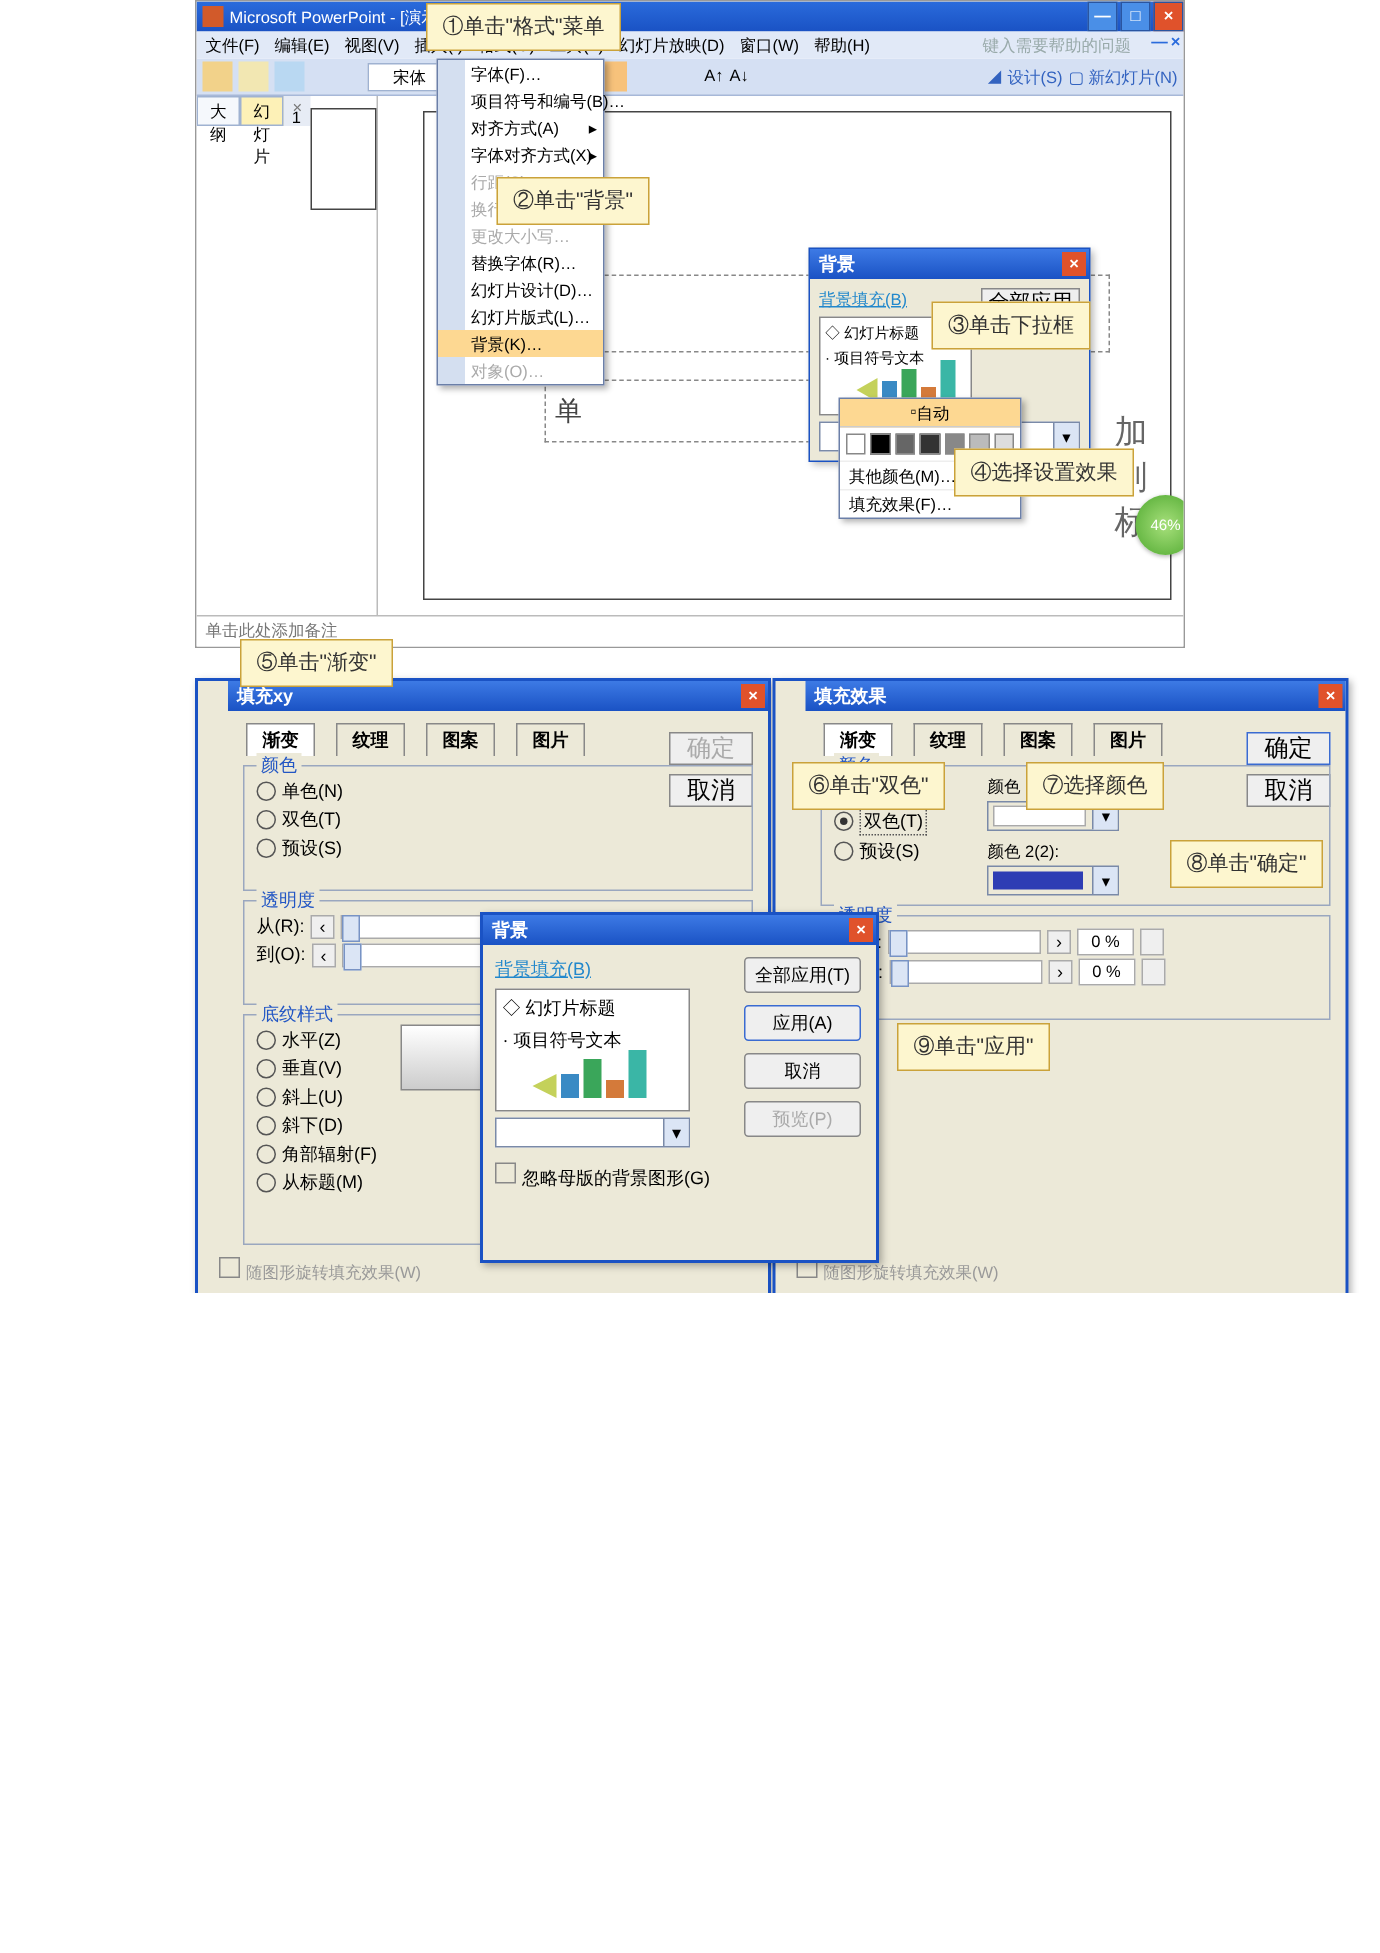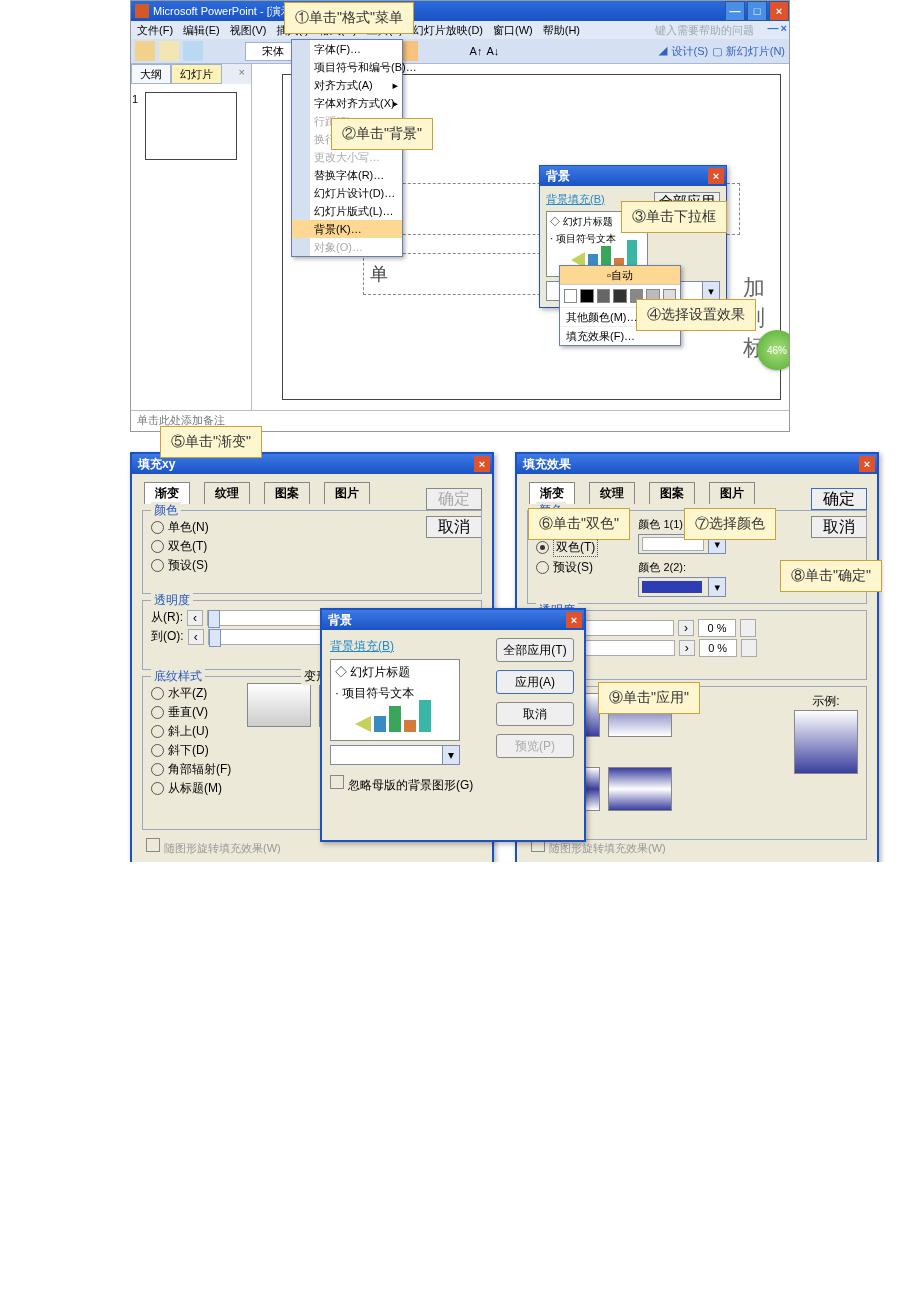--- a/index.html
+++ b/index.html
@@ -17,21 +17,21 @@
   .wbtn{width:18px;height:18px;border:1px solid #2a55a0;margin-left:2px;display:flex;align-items:center;justify-content:center;font-weight:bold;font-size:11px;}
   .wmin{background:#4a8fe7;color:#fff;}
   .wmax{background:#4a8fe7;color:#fff;}
   .wcls{background:#e0522b;color:#fff;}
   .menubar{height:18px;background:#e1e9f7;display:flex;align-items:center;font-size:11px;padding-left:6px;gap:10px;position:relative;}
   .menubar span{cursor:default;}
   .helpbox{position:absolute;right:30px;top:1px;font-size:11px;color:#9aa;border:1px solid transparent;padding:0 4px;}
   .toolbar{height:24px;background:#d5e0f3;border-bottom:1px solid #a7b8d8;display:flex;align-items:center;gap:4px;padding:0 4px;font-size:11px;}
   .tbtn{width:18px;height:18px;border:1px solid transparent;}
   .body{display:flex;height:346px;}
-  .outline{width:120px;border-right:1px solid #bbb;background:#fff;display:flex;flex-direction:column;}
+  .outline{width:120px;border-right:1px solid #bbb;background:#fff;display:flex;flex-direction:row;}
   .otabs{height:20px;display:flex;background:#e7ecf5;font-size:11px;}
   .otab{padding:2px 8px;border:1px solid #9fb2d1;background:#f5f8fc;}
   .otab.active{background:#fdf1b7;}
   .thumb{margin:8px auto;width:90px;height:66px;border:1px solid #444;background:#fff;position:relative;}
   .thumb::before{content:"1";position:absolute;left:-14px;top:0;font-size:11px;}
   .editarea{flex:1;background:#fff;position:relative;}
   .slide{position:absolute;left:30px;right:8px;top:10px;bottom:10px;border:1px solid #444;background:#fff;}
   .placeholder{position:absolute;border:1px dashed #888;color:#444;font-size:22px;font-family:SimSun;display:flex;align-items:center;padding-left:6px;}
   .notes{height:22px;border-top:1px solid #bbb;background:#fff;font-size:11px;color:#777;padding:2px 6px;}
   
@@ -51,21 +51,21 @@
   .mini-chart span{display:inline-block;width:10px;}
   .combo{height:18px;border:1px solid #7a8aa8;background:#fff;display:flex;align-items:center;position:relative;margin-top:4px;}
   .combo .dd{position:absolute;right:0;top:0;bottom:0;width:16px;background:#dbe5f5;border-left:1px solid #7a8aa8;display:flex;align-items:center;justify-content:center;}
   .colorpop{position:absolute;left:428px;top:264px;width:120px;border:1px solid #6b7fa8;background:#fff;z-index:38;font-size:11px;box-shadow:2px 2px 4px rgba(0,0,0,.3);}
   .colorpop .auto{height:18px;background:#fdd892;display:flex;align-items:center;justify-content:center;border-bottom:1px solid #ccc;}
   .swrow{display:flex;gap:3px;padding:4px;}
   .sw{width:12px;height:12px;border:1px solid #888;}
   .colorpop .opt{height:18px;padding:0 6px;display:flex;align-items:center;border-top:1px solid #eee;}
   .green-dot{position:absolute;right:-8px;bottom:40px;width:40px;height:40px;border-radius:50%;background:radial-gradient(#a7e07b,#4ea82f);box-shadow:0 1px 3px rgba(0,0,0,.3);display:flex;align-items:center;justify-content:center;color:#fff;font-size:10px;}
   
-  .fedlg{position:absolute;width:360px;height:410px;border:2px solid #1a52c4;background:#ece9d8;box-shadow:2px 2px 5px rgba(0,0,0,.3);}
+  .fedlg{position:absolute;width:360px;height:410px;border:2px solid #1a52c4;background:#ece9d8;box-shadow:2px 2px 5px rgba(0,0,0,.3);padding-left:20px;}
   .fedlg.left{left:0;top:20px;}
   .fedlg.right{left:385px;top:20px;}
   .tabs{display:flex;gap:14px;padding:8px 12px 0 12px;font-size:12px;font-weight:bold;}
   .tab{padding:2px 10px;border:1px solid #888;border-bottom:none;background:#ece9d8;}
   .tab.active{background:#fff;}
   .group{border:1px solid #9aa7bf;margin:6px 10px;padding:6px 8px;font-size:12px;position:relative;}
   .group .lbl{position:absolute;top:-9px;left:8px;background:#ece9d8;padding:0 3px;color:#2256c4;}
   .radio{display:flex;align-items:center;gap:4px;margin:2px 0;}
   .radio .r{width:11px;height:11px;border:1px solid #555;border-radius:50%;display:inline-flex;align-items:center;justify-content:center;}
   .radio .r.checked::after{content:"";width:5px;height:5px;background:#333;border-radius:50%;}
@@ -410,33 +410,20 @@
       <div class="slider">
             <span>到(O):</span>
             <div class="track" style="flex:0 0 100px">
               <div class="hdl"></div>
             </div>
             <span style="border:1px solid #aaa;width:14px;height:14px;background:#efefef;text-align:center">›</span>
             <span class="pct">0 %</span>
             <span class="spin"></span>
           </div>
     </div>
-    <div class="group" style="height:140px;display:flex;gap:14px">
-      <span class="lbl" style="color:#000">(P)</span>
-      <div class="variants">
-        <div class="vbox purple"></div>
-        <div class="vbox purple" style="background:linear-gradient(#3a3f9e,#fff)"></div>
-        <div class="vbox purple" style="background:linear-gradient(#fff,#3a3f9e,#fff)"></div>
-        <div class="vbox purple" style="background:linear-gradient(#3a3f9e,#fff,#3a3f9e)"></div>
-      </div>
-      <div style="margin-left:auto;text-align:center">
-        <div>示例:</div>
-        <div class="sample"></div>
-      </div>
-    </div>
     <div class="rotatefill"><span class="chk"></span><span>随图形旋转填充效果(W)</span></div>
   </div>
 
   <div class="bgdlg2">
     <div class="dlgtitle">
           <span>背景</span>
           <div class="x">×</div>
         </div>
     <div class="content">
       <span class="link">背景填充(B)</span>

